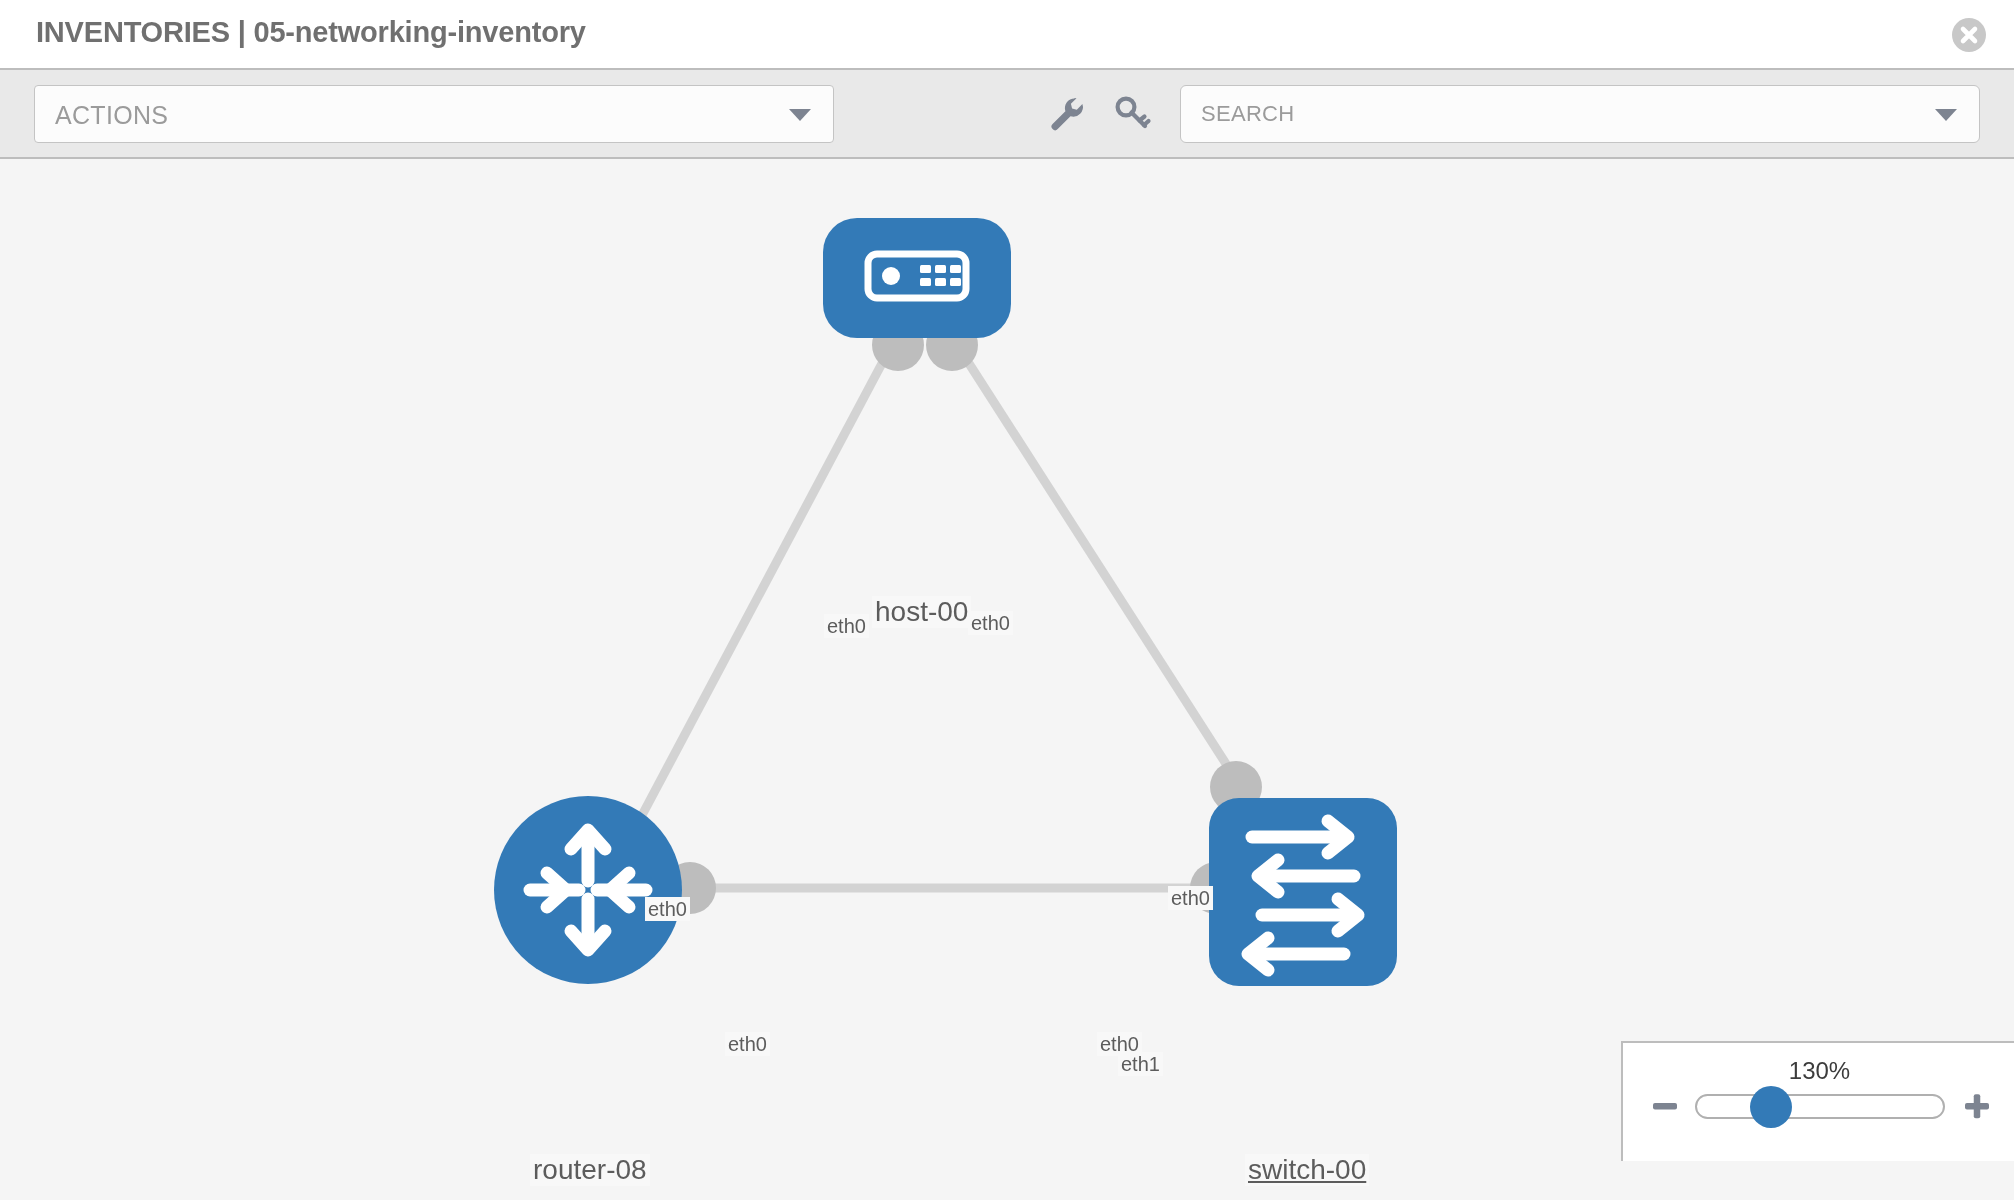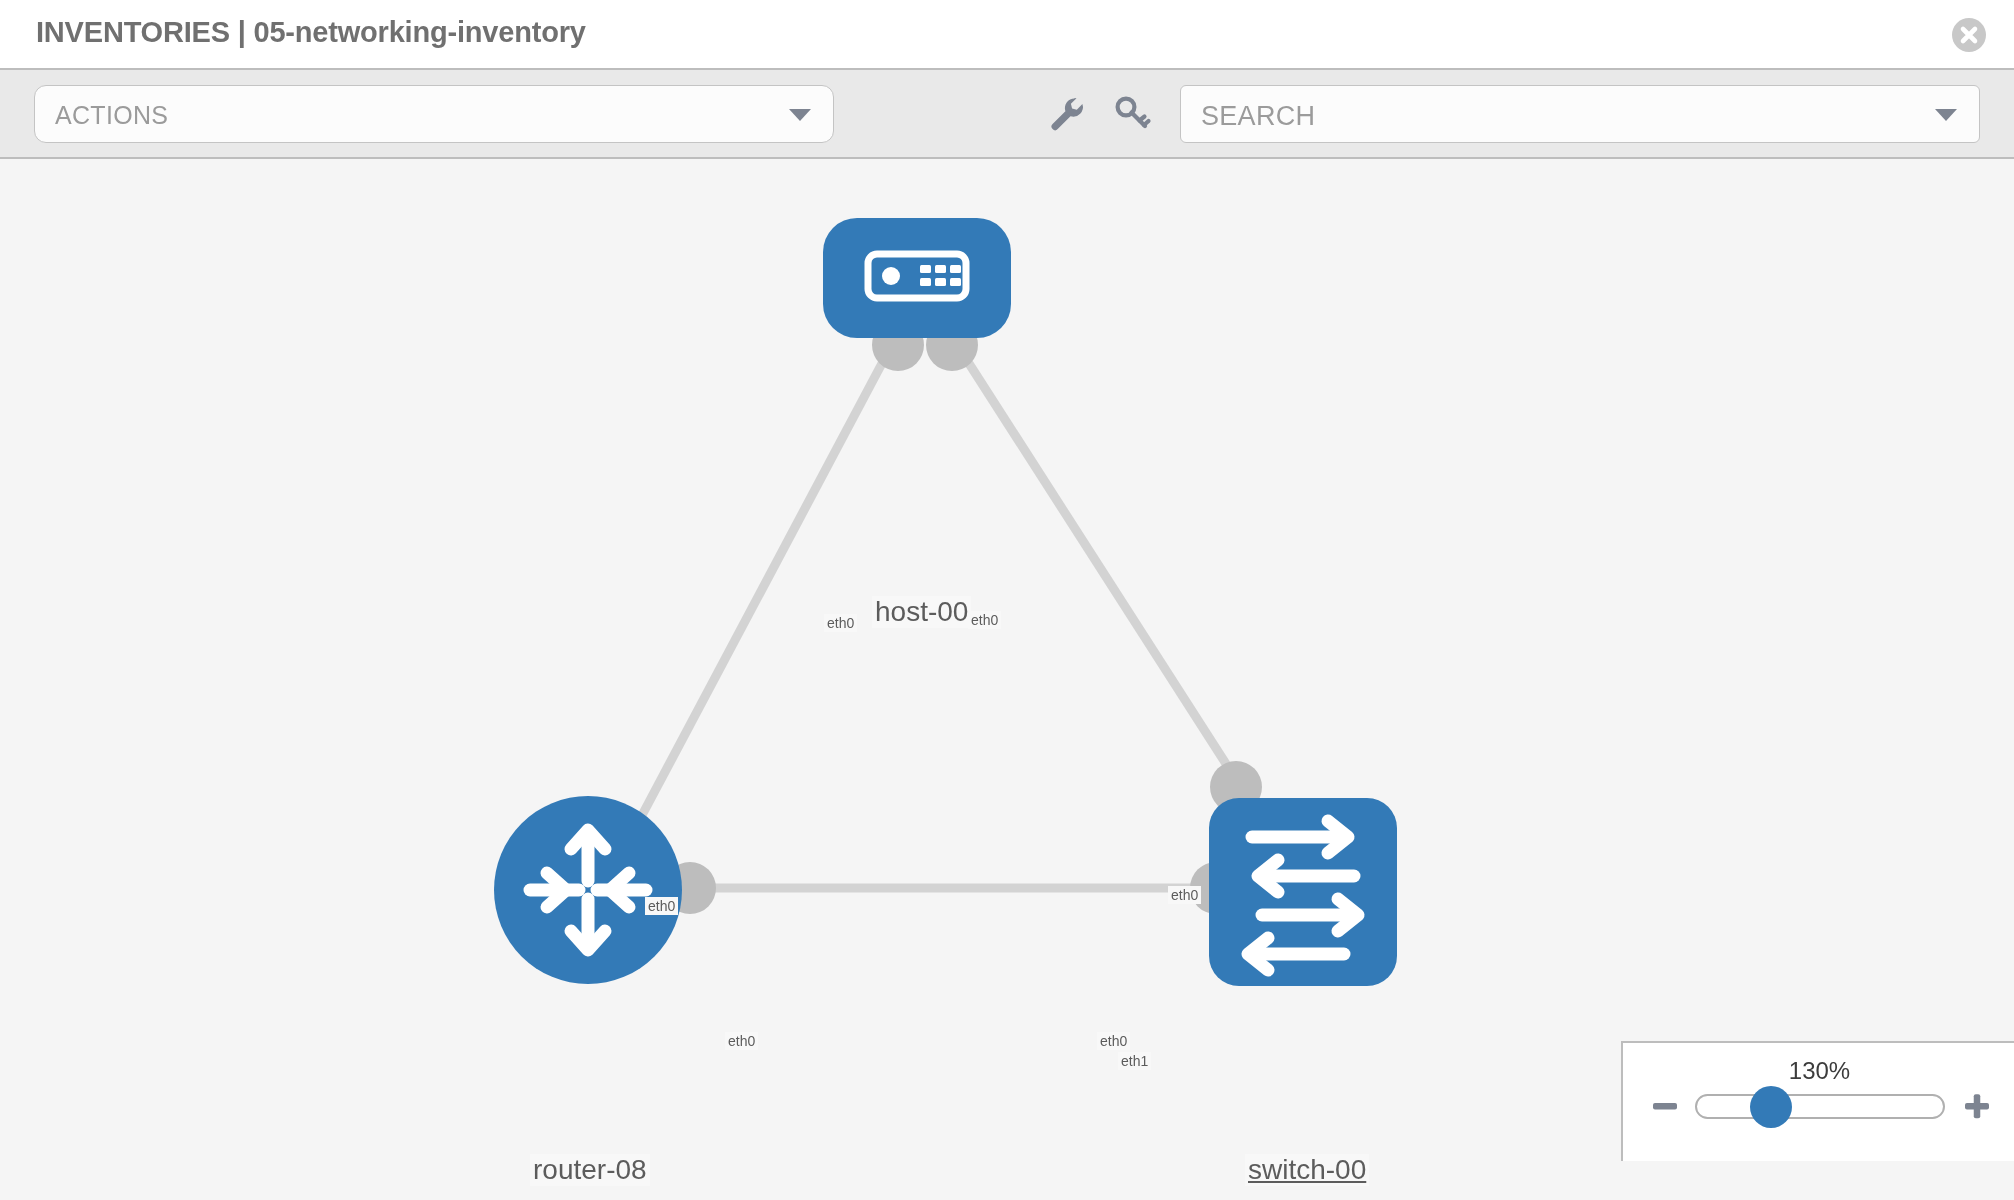--- a/index.html
+++ b/index.html
@@ -63,21 +63,21 @@
   }
 
   .actions-select {
     position: absolute;
     left: 34px;
     top: 15px;
     width: 800px;
     height: 58px;
     background: #fcfcfc;
     border: 1px solid #c4c4c4;
-    border-radius: 12px;
+    border-radius: 4px;
     cursor: pointer;
   }
   .actions-label {
     position: absolute;
     left: 20px;
     top: 15px;
     font-size: 25px;
     color: #9b9b9b;
     letter-spacing: 0.3px;
   }
@@ -111,21 +111,21 @@
     height: 58px;
     background: #fcfcfc;
     border: 1px solid #c4c4c4;
     border-radius: 6px;
     cursor: text;
   }
   .search-label {
     position: absolute;
     left: 20px;
     top: 15px;
-    font-size: 27px;
+    font-size: 22px;
     color: #9b9b9b;
     letter-spacing: 0.3px;
     text-align: right;
   }
 
   
   .canvas {
     position: absolute;
     left: 0; top: 159px;
     width: 2014px;
@@ -143,21 +143,21 @@
   
   .nlabel {
     position: absolute;
     background: #f8f8f8;
     color: #5c5c5c;
     white-space: nowrap;
     line-height: 1;
     padding: 2px 3px;
   }
   .nlabel.node-name { font-size: 28px; }
-  .nlabel.port      { font-size: 14px; }
+  .nlabel.port      { font-size: 20px; }
 
   
   .zoom-panel {
     position: absolute;
     left: 1621px;
     top: 1041px;
     width: 393px;
     height: 120px;
     background: #ffffff;
     border: 2px solid #bdbdbd;

